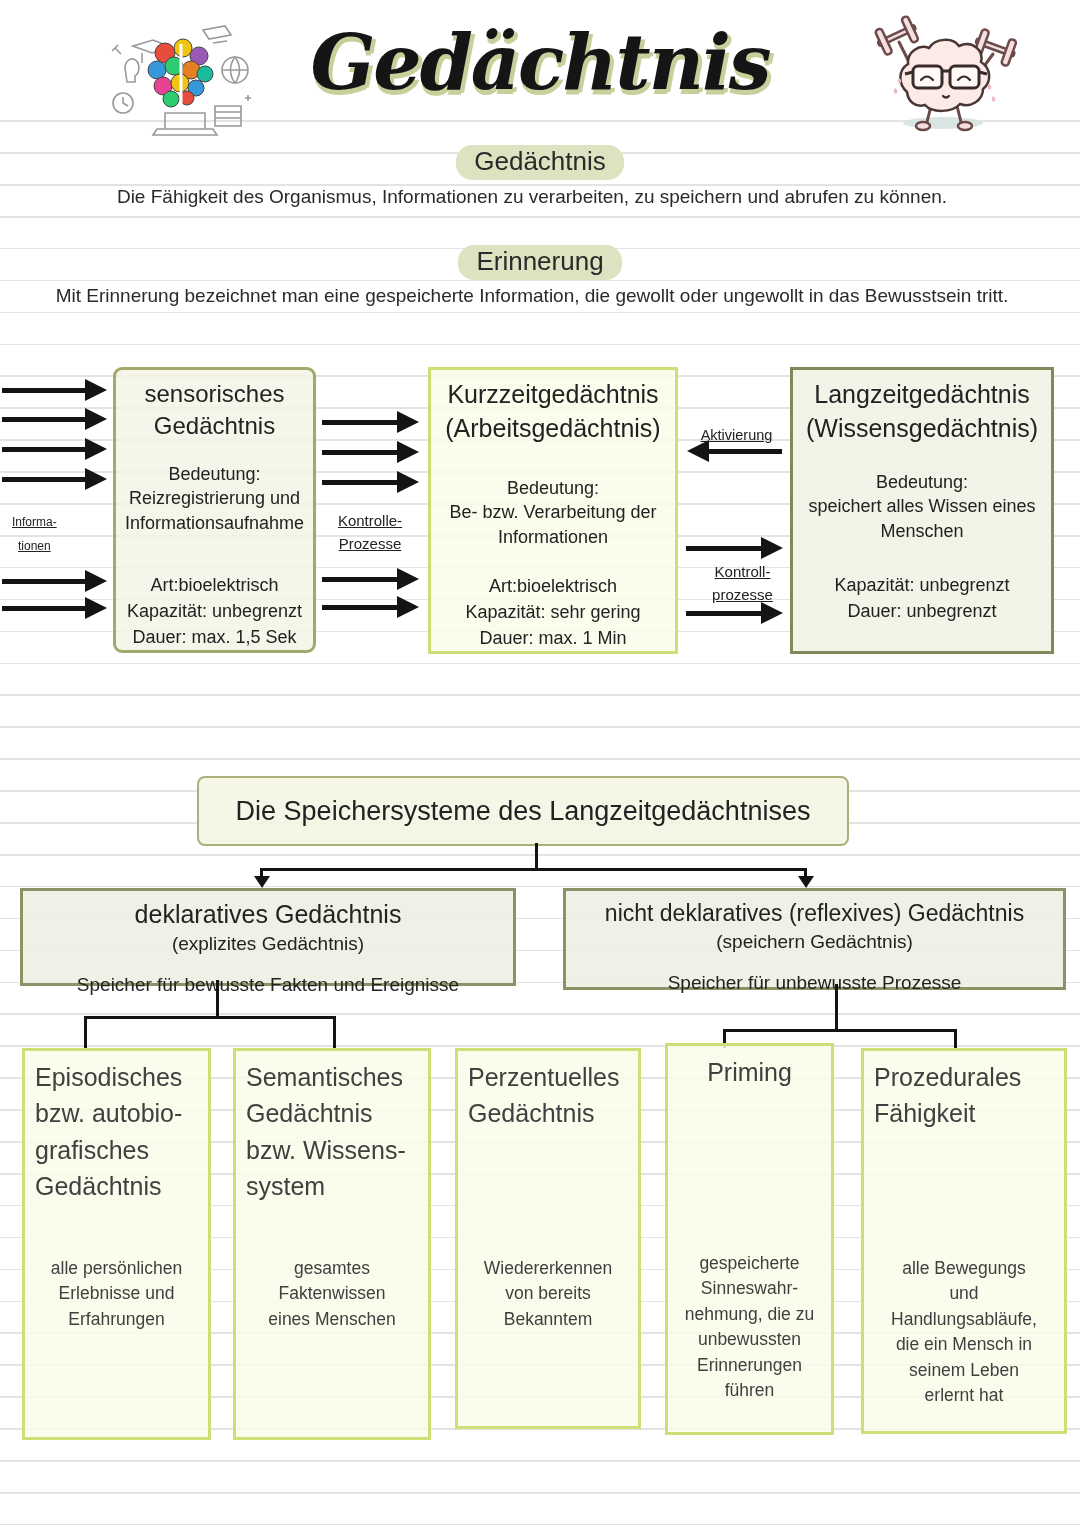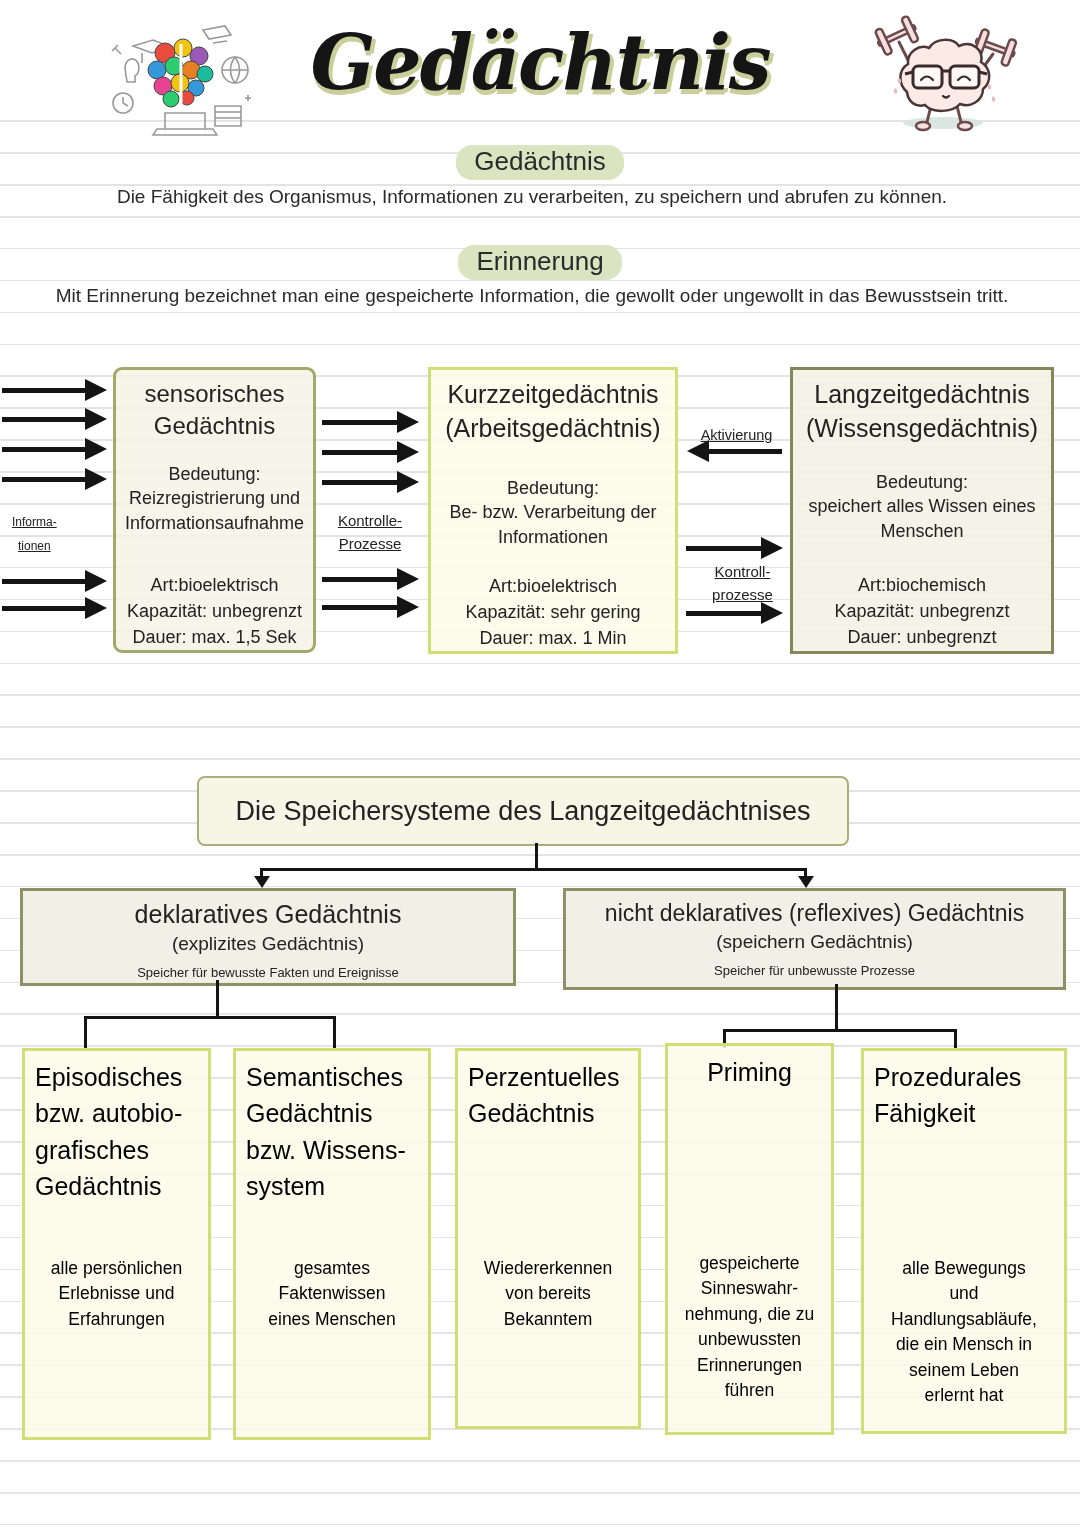--- a/index.html
+++ b/index.html
@@ -57,23 +57,23 @@
     position:absolute;background:rgba(244,245,227,0.9);border:2px solid #abb07b;z-index:2;
     display:flex;align-items:center;justify-content:center;font-size:27px;color:#222;
   }
   .branch{
     position:absolute;background:rgba(238,238,227,0.88);border:3px solid #8d9166;z-index:2;
     text-align:center;color:#222;
   }
   .branch-title{font-size:25px;margin-top:9px;}
   .branch-title.small{font-size:23px;}
   .branch-sub{font-size:19px;margin-top:4px;}
-  .branch-desc{font-size:13px;margin-top:10px;}
+  .branch-desc{font-size:19px;margin-top:19px;}
   .type{
-    position:absolute;background:rgba(251,252,233,0.85);border:3px solid #cfdf75;z-index:2;color:#000000;
+    position:absolute;background:rgba(251,252,233,0.85);border:3px solid #cfdf75;z-index:2;color:#404040;
   }
   .type-title{position:absolute;top:8px;left:10px;right:6px;font-size:25px;line-height:1.45;}
   .type-title.center{text-align:center;left:0;right:0;}
   .type-desc{position:absolute;top:205px;left:2px;right:2px;text-align:center;font-size:17.5px;line-height:1.45;}
   svg{display:block;}
 </style>
 </head>
 <body>
 
 <div id="page">
@@ -221,21 +221,20 @@
 
   <div class="abs stage dark" style="left:790px;top:367px;width:258px;height:281px;">
     <div class="stage-title pre">Langzeitgedächtnis
 (Wissensgedächtnis)</div>
     <div class="meaning" style="top:100px;">
       <div>Bedeutung:</div>
       <div class="pre">speichert alles Wissen eines
 Menschen</div>
     </div>
     <div class="stats" style="top:202px;">
-      <div>Art:biochemisch</div>
       <div>Kapazität: unbegrenzt</div>
       <div>Dauer: unbegrenzt</div>
     </div>
   </div>
 
   <div class="sys-box" style="left:197px;top:776px;width:648px;height:66px;border-radius:8px;">
     <span>Die Speichersysteme des Langzeitgedächtnises</span>
   </div>
 
   <div class="cline" style="left:535px;top:843px;width:3px;height:28px;"></div>

